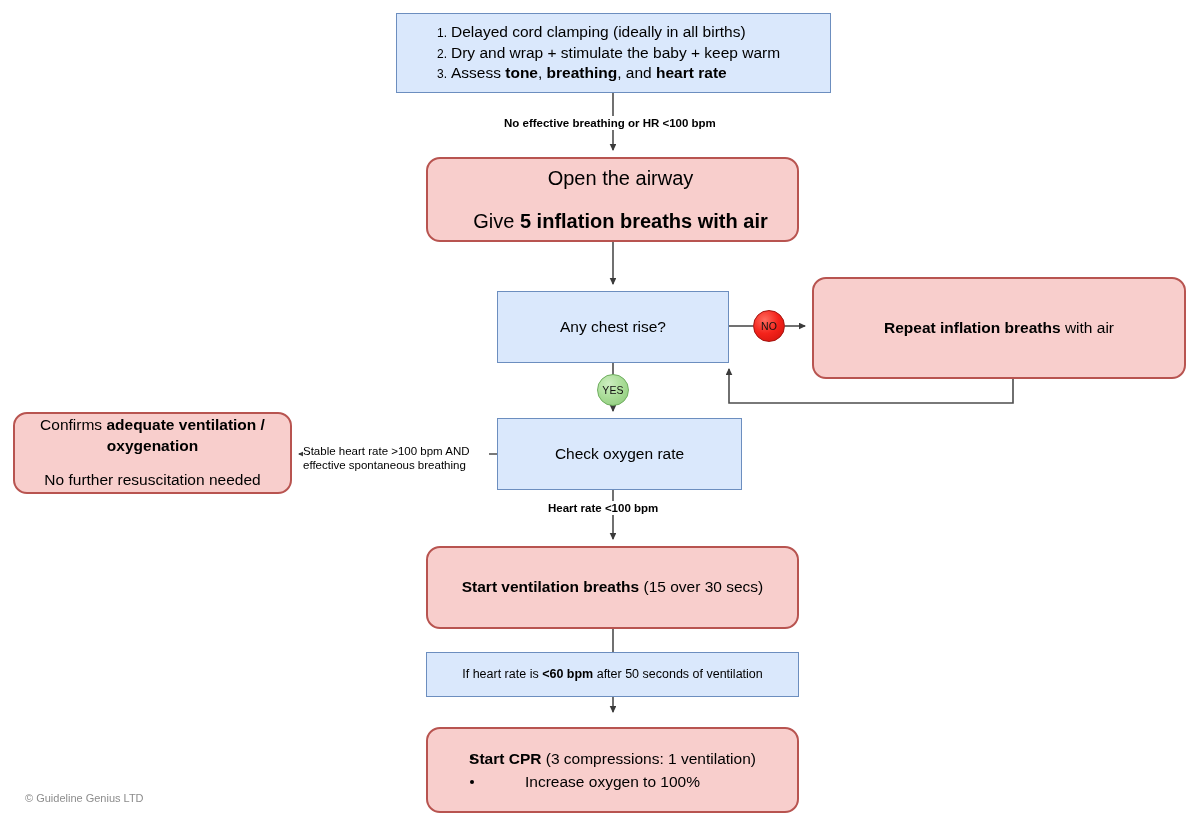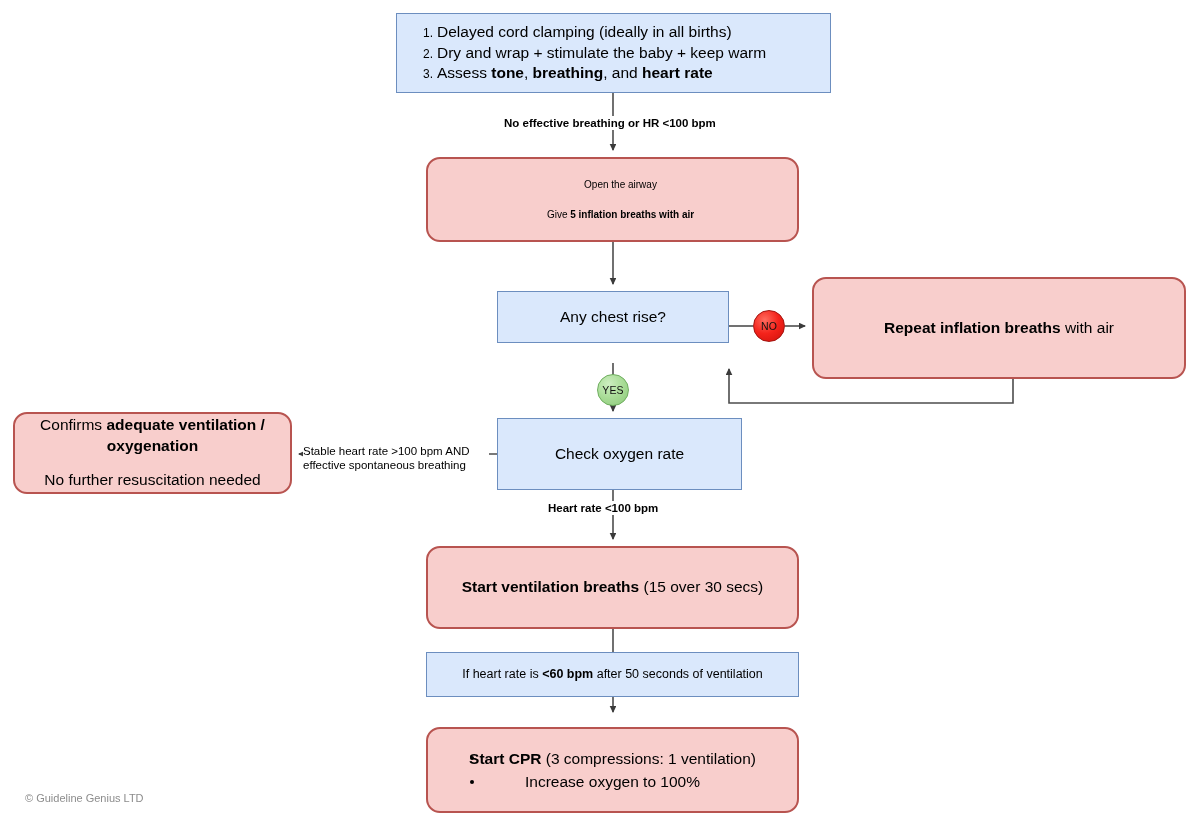--- a/index.html
+++ b/index.html
@@ -45,39 +45,39 @@
     border: 2px solid #b85450;
     border-radius: 14px;
   }
   .line { display: block; white-space: nowrap; }
   .b { font-weight: bold; }
 
   
   #node-initial-steps {
     left: 396px; top: 13px; width: 435px; height: 80px;
     align-items: flex-start;
-    padding-left: 26px;
+    padding-left: 40px;
     font-size: 15.5px;
   }
   #node-initial-steps .line { text-align: left; }
   #node-initial-steps .num {
     font-size: 12px;
     display: inline-block;
     min-width: 14px;
   }
 
   #node-open-airway {
     left: 426px; top: 157px; width: 373px; height: 85px;
-    font-size: 10px;
+    font-size: 20px;
     gap: 16px;
     padding-left: 16px;
   }
 
   #node-chest-rise {
-    left: 497px; top: 291px; width: 232px; height: 52px;
+    left: 497px; top: 291px; width: 232px; height: 72px;
     font-size: 15.5px;
   }
 
   #node-repeat-inflation {
     left: 812px; top: 277px; width: 374px; height: 102px;
     font-size: 15.5px;
     gap: 18px;
   }
 
   #node-check-heart-rate {

